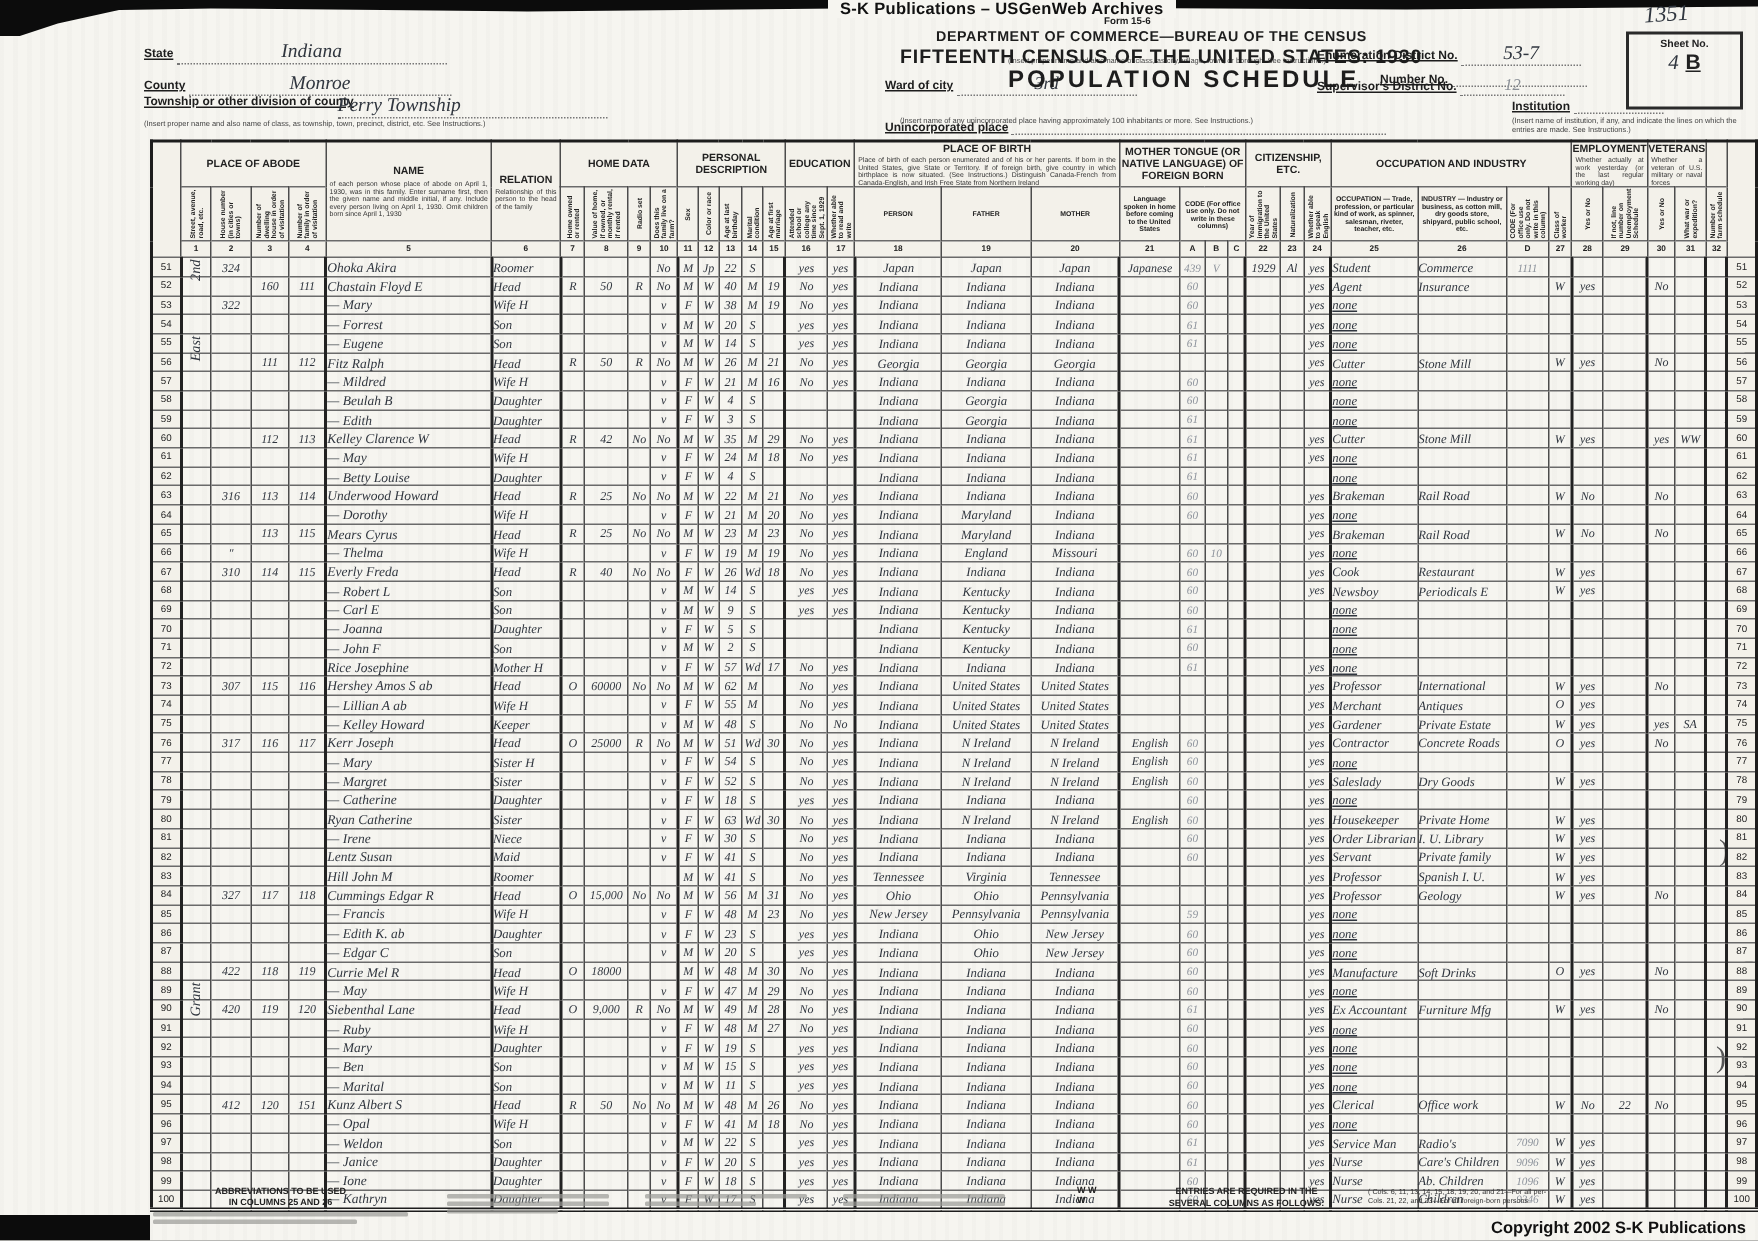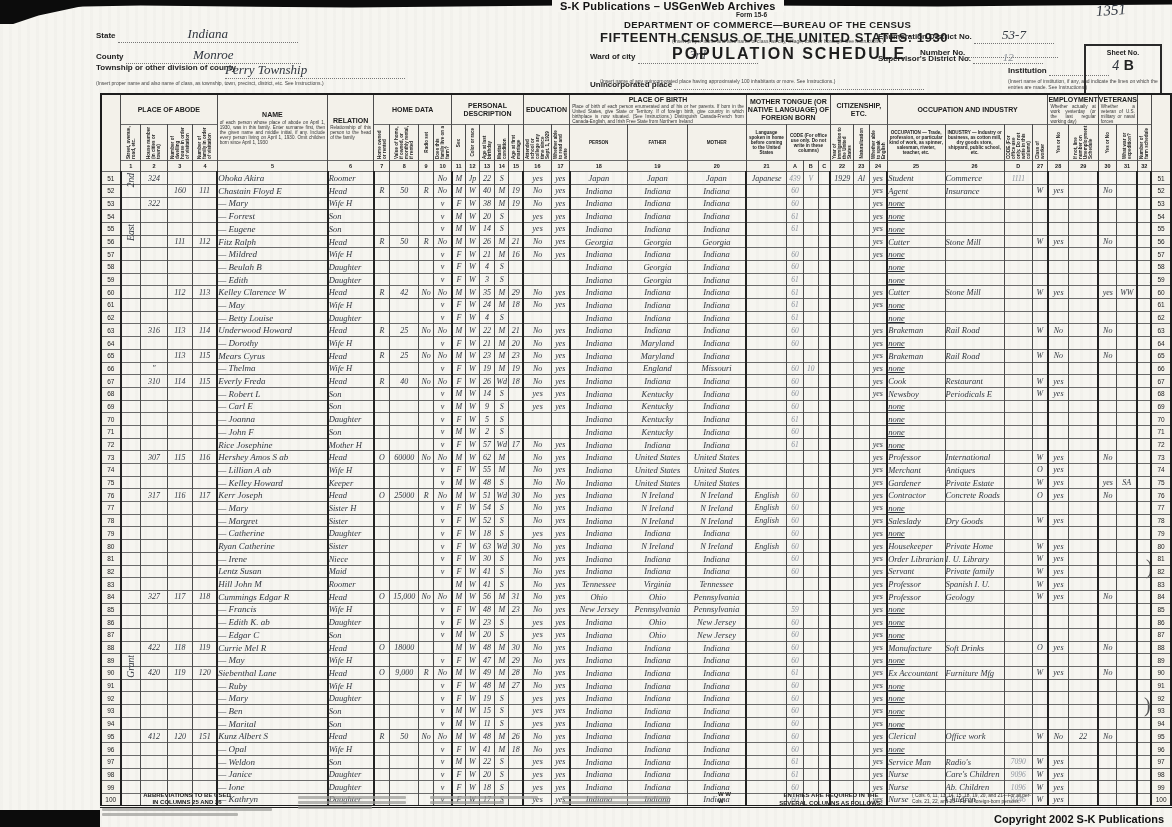--- a/index.html
+++ b/index.html
@@ -14,28 +14,28 @@
   .art-tl{top:0;left:0;width:110px;height:24px;clip-path:polygon(0 0,100% 0,70% 30%,35% 65%,12% 100%,0 100%);}
   .art-bl{left:0;bottom:0;width:100px;height:17px;}
   .art-r1{right:0;top:186px;width:9px;height:64px;border-radius:4px;}
   .art-r2{right:2px;top:640px;width:8px;height:78px;opacity:.85;border-radius:4px;}
   .bracket{position:absolute;font-family:"Liberation Serif",serif;color:#555;font-size:20px;}
   
   .sk-label{position:absolute;top:0;left:552px;background:#f6f5f0;padding:0 8px;
     font-weight:bold;font-size:11px;color:#111;letter-spacing:.2px;}
   
   .p{position:absolute;font-size:8px;color:#1d1d1d;}
-  .pb{font-weight:bold;}
+  .pb{font-weight:bold;text-decoration:underline;}
   .tiny{font-size:5px;color:#444;}
   .hw{font-family:"Liberation Serif",serif;font-style:italic;color:#30363f;}
   .fld{border-bottom:1px dotted #777;display:inline-block;}
   .title1{font-size:9.5px;font-weight:bold;letter-spacing:.4px;}
   .title2{font-size:13px;font-weight:bold;letter-spacing:.6px;}
   .title3{font-size:16px;font-weight:bold;letter-spacing:2px;}
-  .sheetbox{position:absolute;left:1084px;top:21px;width:74px;height:48px;border:2px solid #2a2a2a;text-align:center;margin-top:23px;}
+  .sheetbox{position:absolute;left:1084px;top:21px;width:74px;height:48px;border:2px solid #2a2a2a;text-align:center;}
   .sheetbox .lab{font-size:7px;font-weight:bold;margin-top:3px;}
   .sheetbox .val{font-size:14px;}
   .corner-num{position:absolute;left:1096px;top:2px;font-size:15px;transform:rotate(-4deg);}
   
   #tablewrap{position:absolute;left:100px;top:93px;}
   table.census{border-collapse:collapse;table-layout:fixed;background:transparent;
     border:2px solid #1d1d1d;border-bottom:3px double #1d1d1d;}
   table.census th,table.census td{border-right:1px solid #4c4c4c;border-top:1px solid #6a6a6a;
     padding:0;margin:0;overflow:hidden;vertical-align:middle;}
   table.census td{overflow:visible;}

